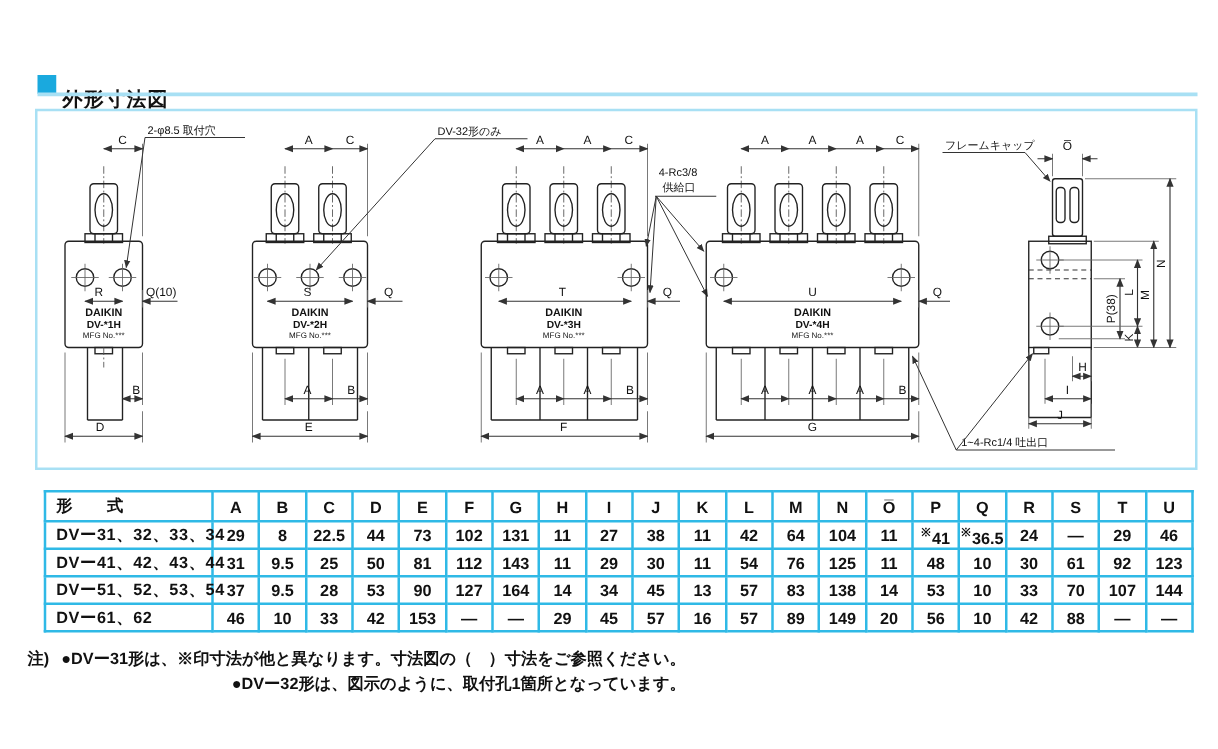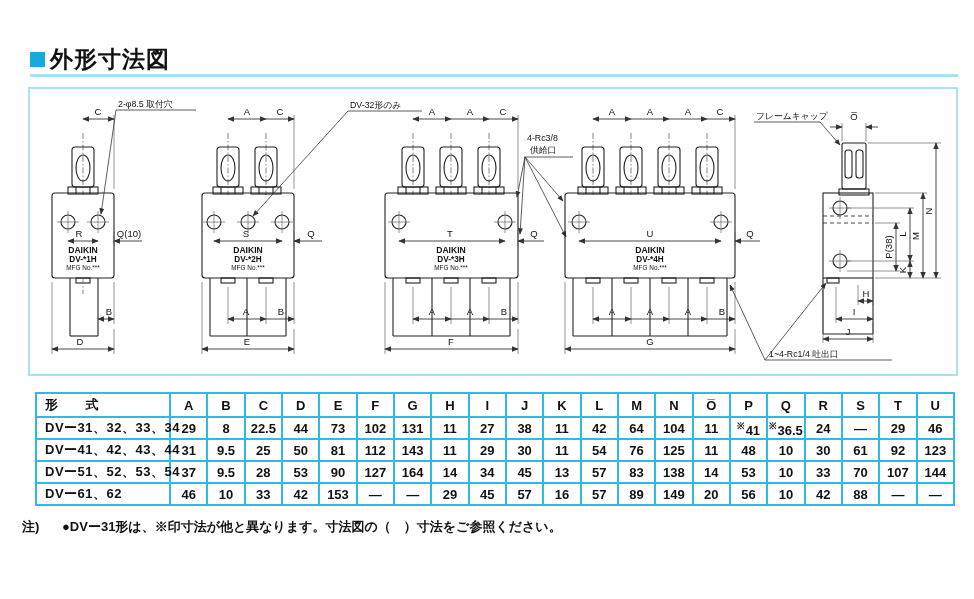--- a/index.html
+++ b/index.html
@@ -6,21 +6,21 @@
   html,body { margin:0; padding:0; }
   body {
     width: 974px; height: 599px; position: relative;
     background: #ffffff; color: #111;
     font-family: "Liberation Sans", sans-serif;
     overflow: hidden;
   }
   
   .header { position:absolute; left:30px; top:44px; display:flex; align-items:center; gap:5px; }
   .title-sq { width:15px; height:15px; background:#1aa9de; }
-  .title-txt { font-size:23px; font-weight:bold; letter-spacing:1px; }
+  .title-txt { font-size:16px; font-weight:bold; letter-spacing:1px;margin-top:26px; }
   .title-rule { position:absolute; left:30px; top:74px; width:928px; height:3px; background:#a8e0f4; }
   
   .panel { position:absolute; left:28px; top:87px; width:930px; height:289px;
            border:2px solid #a8e0f4; background:#fff; }
   svg text { font-family:"Liberation Sans", sans-serif; font-size:9.5px; fill:#111; }
   svg text.callout { font-size:8.8px; }
   svg text.brand { font-size:8.6px; font-weight:bold; }
   svg text.model { font-size:8.2px; font-weight:bold; }
   svg text.mfg { font-size:6.4px; }
   .part { fill:none; stroke:#222; stroke-width:1.1; }
@@ -33,21 +33,21 @@
   .table-wrap { position:absolute; left:35px; top:392px; width:920px; }
   table { border-collapse:collapse; width:100%; table-layout:fixed;padding-left:24px; }
   th, td { border:2px solid #2fb9e6; text-align:center; padding:0;
            font-size:13px; font-weight:bold; height:22px; color:#111; white-space:nowrap; }
   th { height:24px; }
   td.model, th.model { text-align:left; padding-left:8px; letter-spacing:0.5px; }
   .kome { font-size:9px; vertical-align:6px; margin-right:1px; }
   
   .notes { position:absolute; left:22px; top:517px; font-size:13px; font-weight:bold; line-height:19.5px; }
   .notes-prefix { position:absolute; left:0; top:0; }
-  .notes-items { margin-left:40px;text-align:right; }
+  .notes-items { margin-left:27px;text-align:right; }
 </style>
 </head>
 <body>
 
 <div class="header">
   <div class="title-sq"></div>
   <div class="title-txt">外形寸法図</div>
 </div>
 <div class="title-rule"></div>
 
@@ -506,14 +506,15 @@
           <td>—</td>
         </tr>
       </tbody>
   </table>
 </div>
 
 <div class="notes">
   <span class="notes-prefix">注)</span>
   <div class="notes-items">
       <div>●DVー31形は、※印寸法が他と異なります。寸法図の（　）寸法をご参照ください。</div>
+      <div>●DVー32形は、図示のように、取付孔1箇所となっています。</div>
     </div>
 </div>
 
 </body></html>

